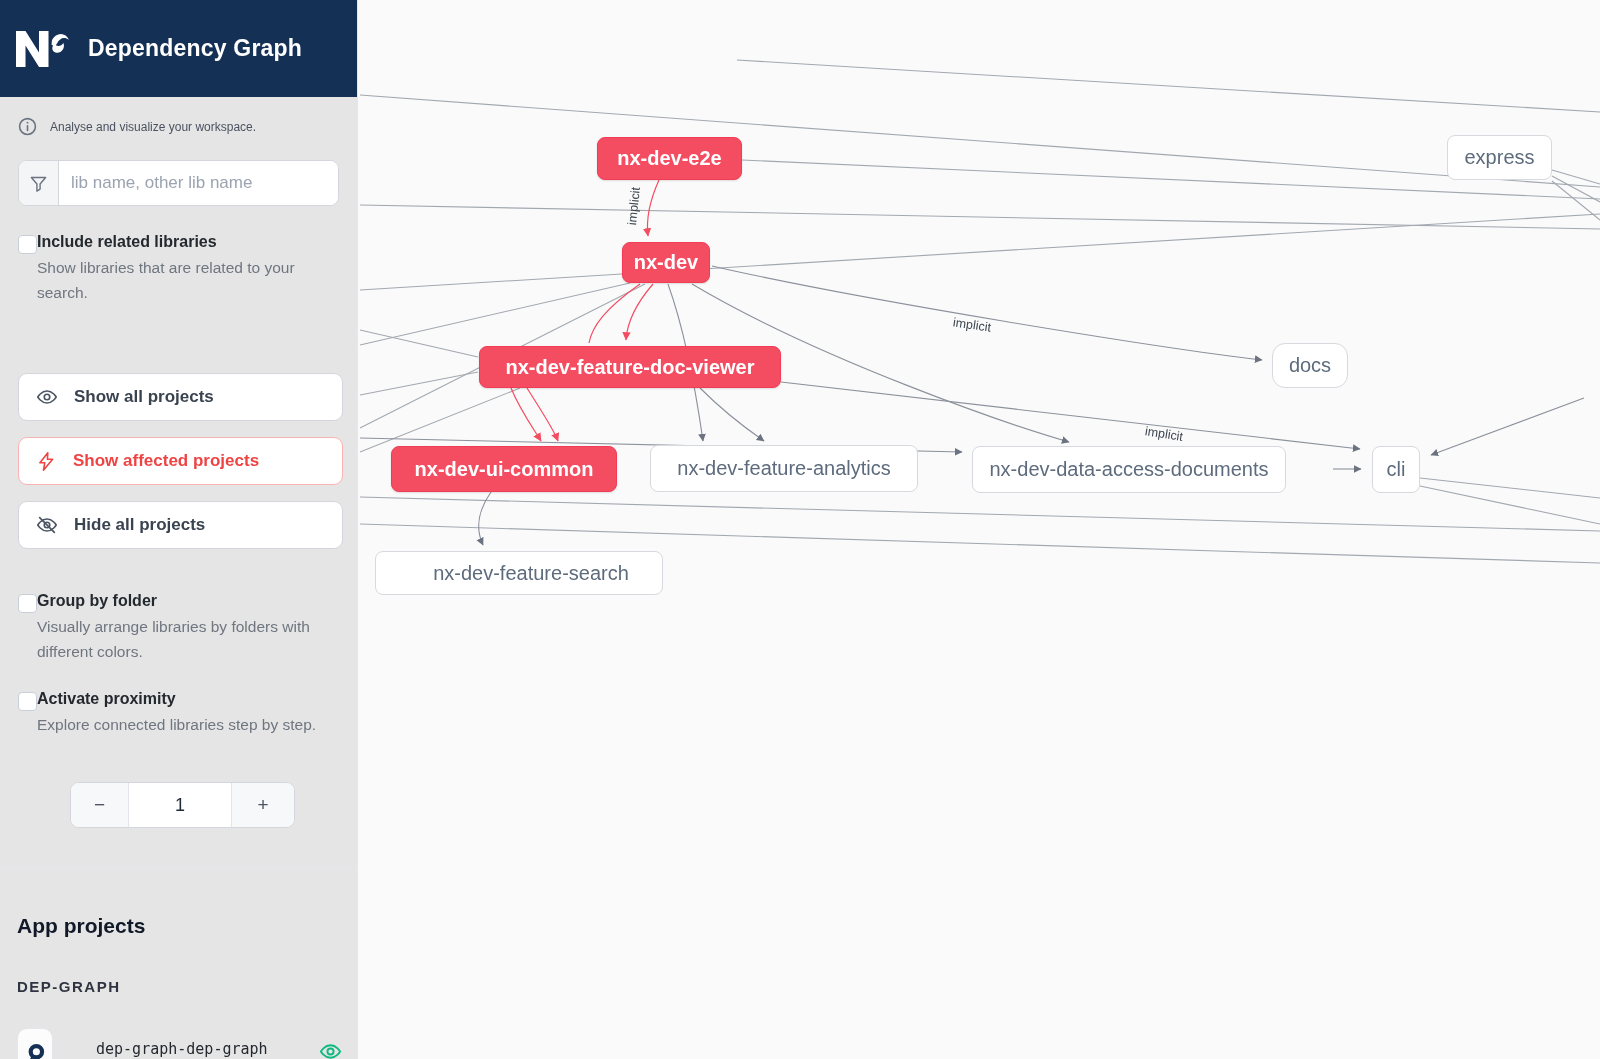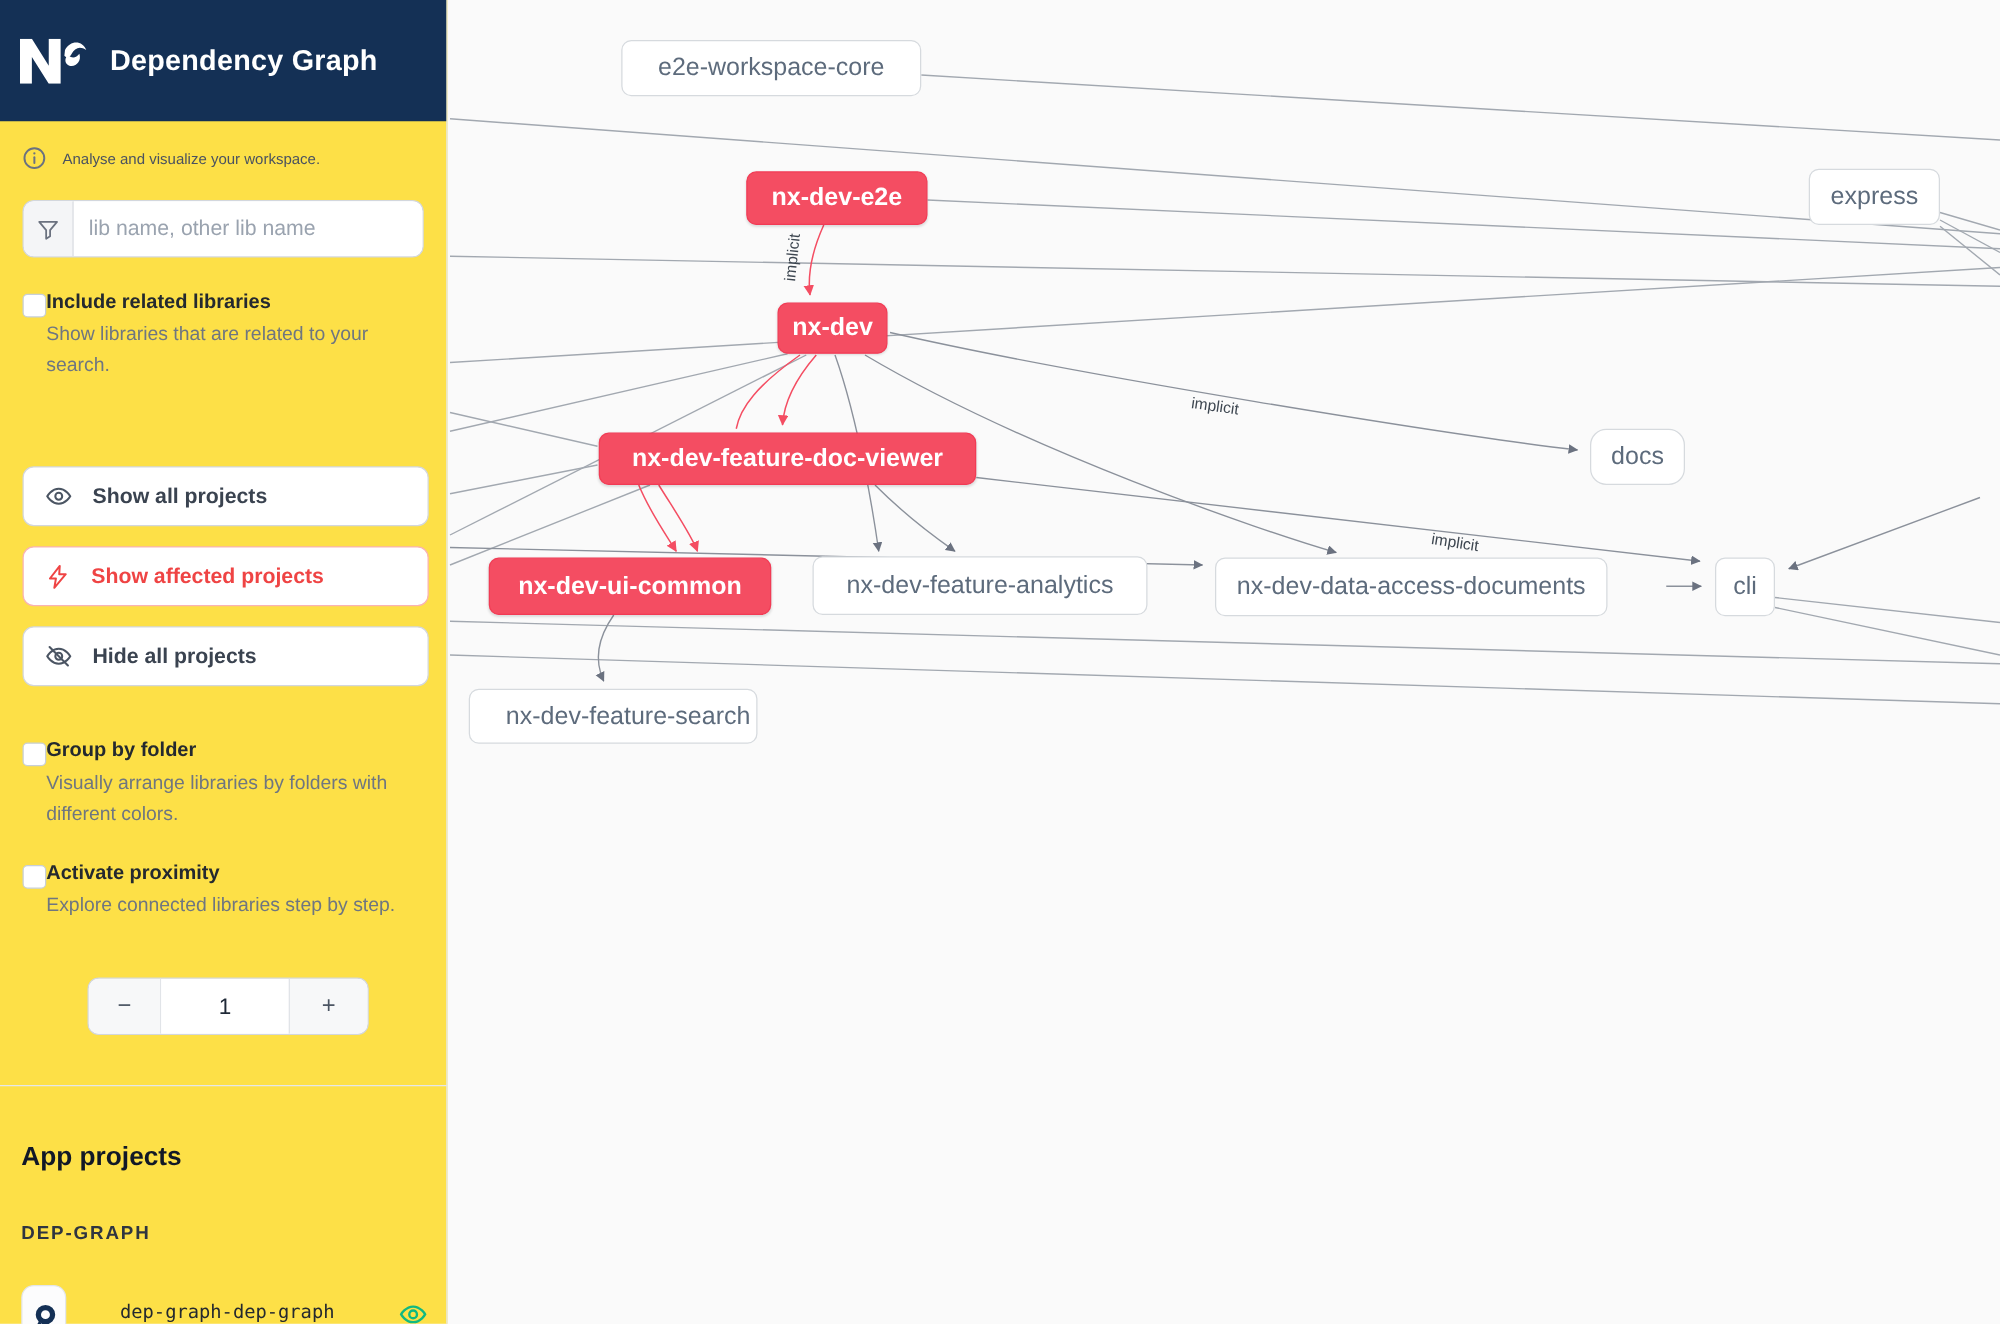--- a/index.html
+++ b/index.html
@@ -10,21 +10,21 @@
   .canvas { position:absolute; inset:0; background:#fafafa; }
   .edges  { position:absolute; left:0; top:0; }
   .node { position:absolute; display:flex; align-items:center; justify-content:center;
           border-radius:8px; font-size:20px; white-space:nowrap; cursor:pointer; }
   .node.normal   { background:#ffffff; border:1.5px solid #d6dade; color:#5d6b7c; }
   .node.affected { background:#f44d62; border:1px solid #f23b55; color:#ffffff; font-weight:600;
                    box-shadow:0 1px 2px rgba(0,0,0,.12); }
   .edge-label { position:absolute; font-size:12.5px; color:#3d4650; white-space:nowrap; }
 
   
-  .sidebar { position:absolute; left:0; top:0; width:358px; height:1059px; background:#fde047;
+  .sidebar { position:absolute; left:0; top:0; width:358px; height:1059px; background:#e5e5e5;
              border-right:1px solid #e4e7eb; z-index:5; }
   .header { height:97px; background:#143055; display:flex; align-items:center; padding:0 16px; gap:18px; }
   .header h1 { color:#ffffff; font-size:23px; font-weight:700; letter-spacing:.2px; }
 
   .tagline { display:flex; align-items:center; gap:13px; padding:20px 18px 0 18px; color:#4a5260; font-size:12px; }
 
   .searchbox { margin:24px 18px 0 18px; height:46px; border:1px solid #d3d7dd; border-radius:9px;
                display:flex; overflow:hidden; background:#fff; }
   .searchbox .icon-cell { width:40px; background:#f4f5f7; border-right:1px solid #d3d7dd;
                display:flex; align-items:center; justify-content:center; color:#6b7280; }
@@ -115,23 +115,20 @@
       <path d="M653 284 C634 306 627 324 626 340" marker-end="url(#ap)"></path>
       <path d="M511 388 C520 410 533 428 541 441" marker-end="url(#ap)"></path>
       <path d="M527 388 C542 412 553 428 558 441" marker-end="url(#ap)"></path>
     </g>
   </svg>
 
   <div class="edge-label" style="left:634px; top:206px; transform:translate(-50%,-50%) rotate(-84deg);">implicit</div>
   <div class="edge-label" style="left:972px; top:325px; transform:translate(-50%,-50%) rotate(8deg);">implicit</div>
   <div class="edge-label" style="left:1164px; top:434px; transform:translate(-50%,-50%) rotate(9deg);">implicit</div>
 
-  <div class="node normal" style="left:497px;  top:32px;  width:240px; height:45px;">
-      <span>e2e-workspace-core</span>
-    </div>
   <div class="node affected" style="left:597px;  top:137px; width:145px; height:43px;">
       <span>nx-dev-e2e</span>
     </div>
   <div class="node normal" style="left:1447px; top:135px; width:105px; height:45px;">
       <span>express</span>
     </div>
   <div class="node affected" style="left:622px;  top:242px; width:88px;  height:41px;">
       <span>nx-dev</span>
     </div>
   <div class="node affected" style="left:479px;  top:346px; width:302px; height:42px;">
@@ -145,21 +142,21 @@
     </div>
   <div class="node affected" style="left:391px;  top:446px; width:226px; height:46px;">
       <span>nx-dev-ui-common</span>
     </div>
   <div class="node normal" style="left:972px;  top:446px; width:314px; height:47px;">
       <span>nx-dev-data-access-documents</span>
     </div>
   <div class="node normal" style="left:1372px; top:446px; width:48px;  height:47px;">
       <span>cli</span>
     </div>
-  <div class="node normal" style="left:375px;  top:551px; width:231px; height:44px;padding-left:24px;">
+  <div class="node normal" style="left:375px;  top:551px; width:288px; height:44px;padding-left:24px;">
       <span>nx-dev-feature-search</span>
     </div>
 </div>
 
 <div class="sidebar">
 
   <div class="header">
     <span>
       <svg class="ic" width="54" height="36" viewBox="0 0 54 36">
         <path fill="#ffffff" d="M0 36 V0 h9.5 L23 21.5 V0 h9.5 v36 h-9.5 L9.5 14.5 V36 z"></path>

